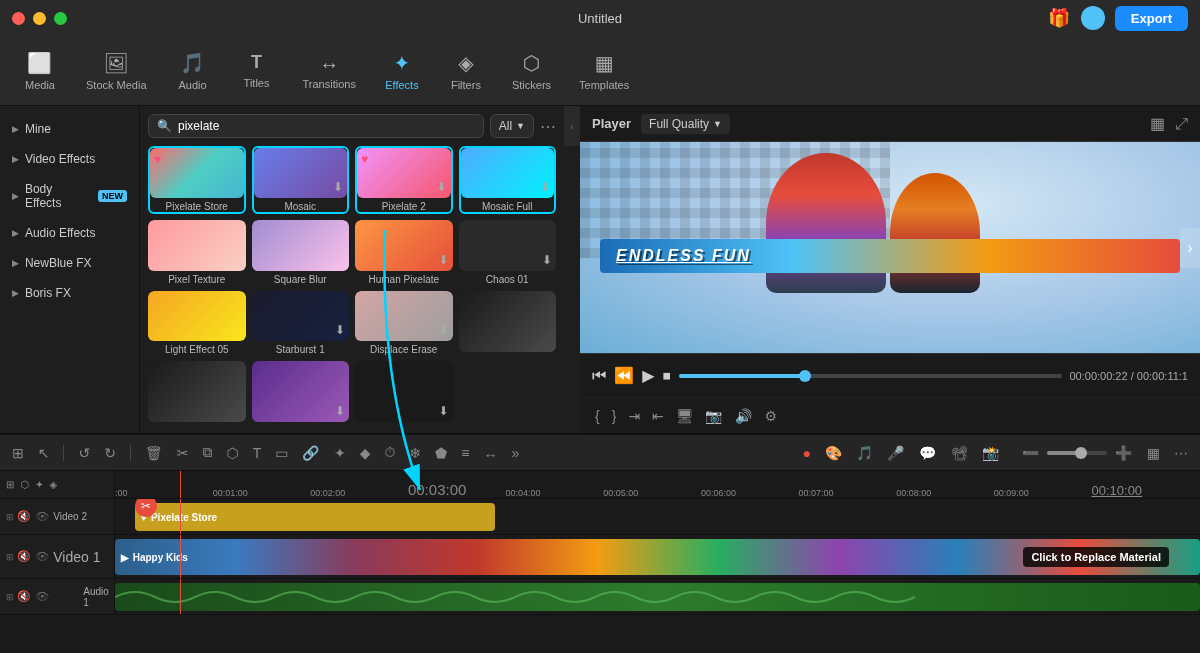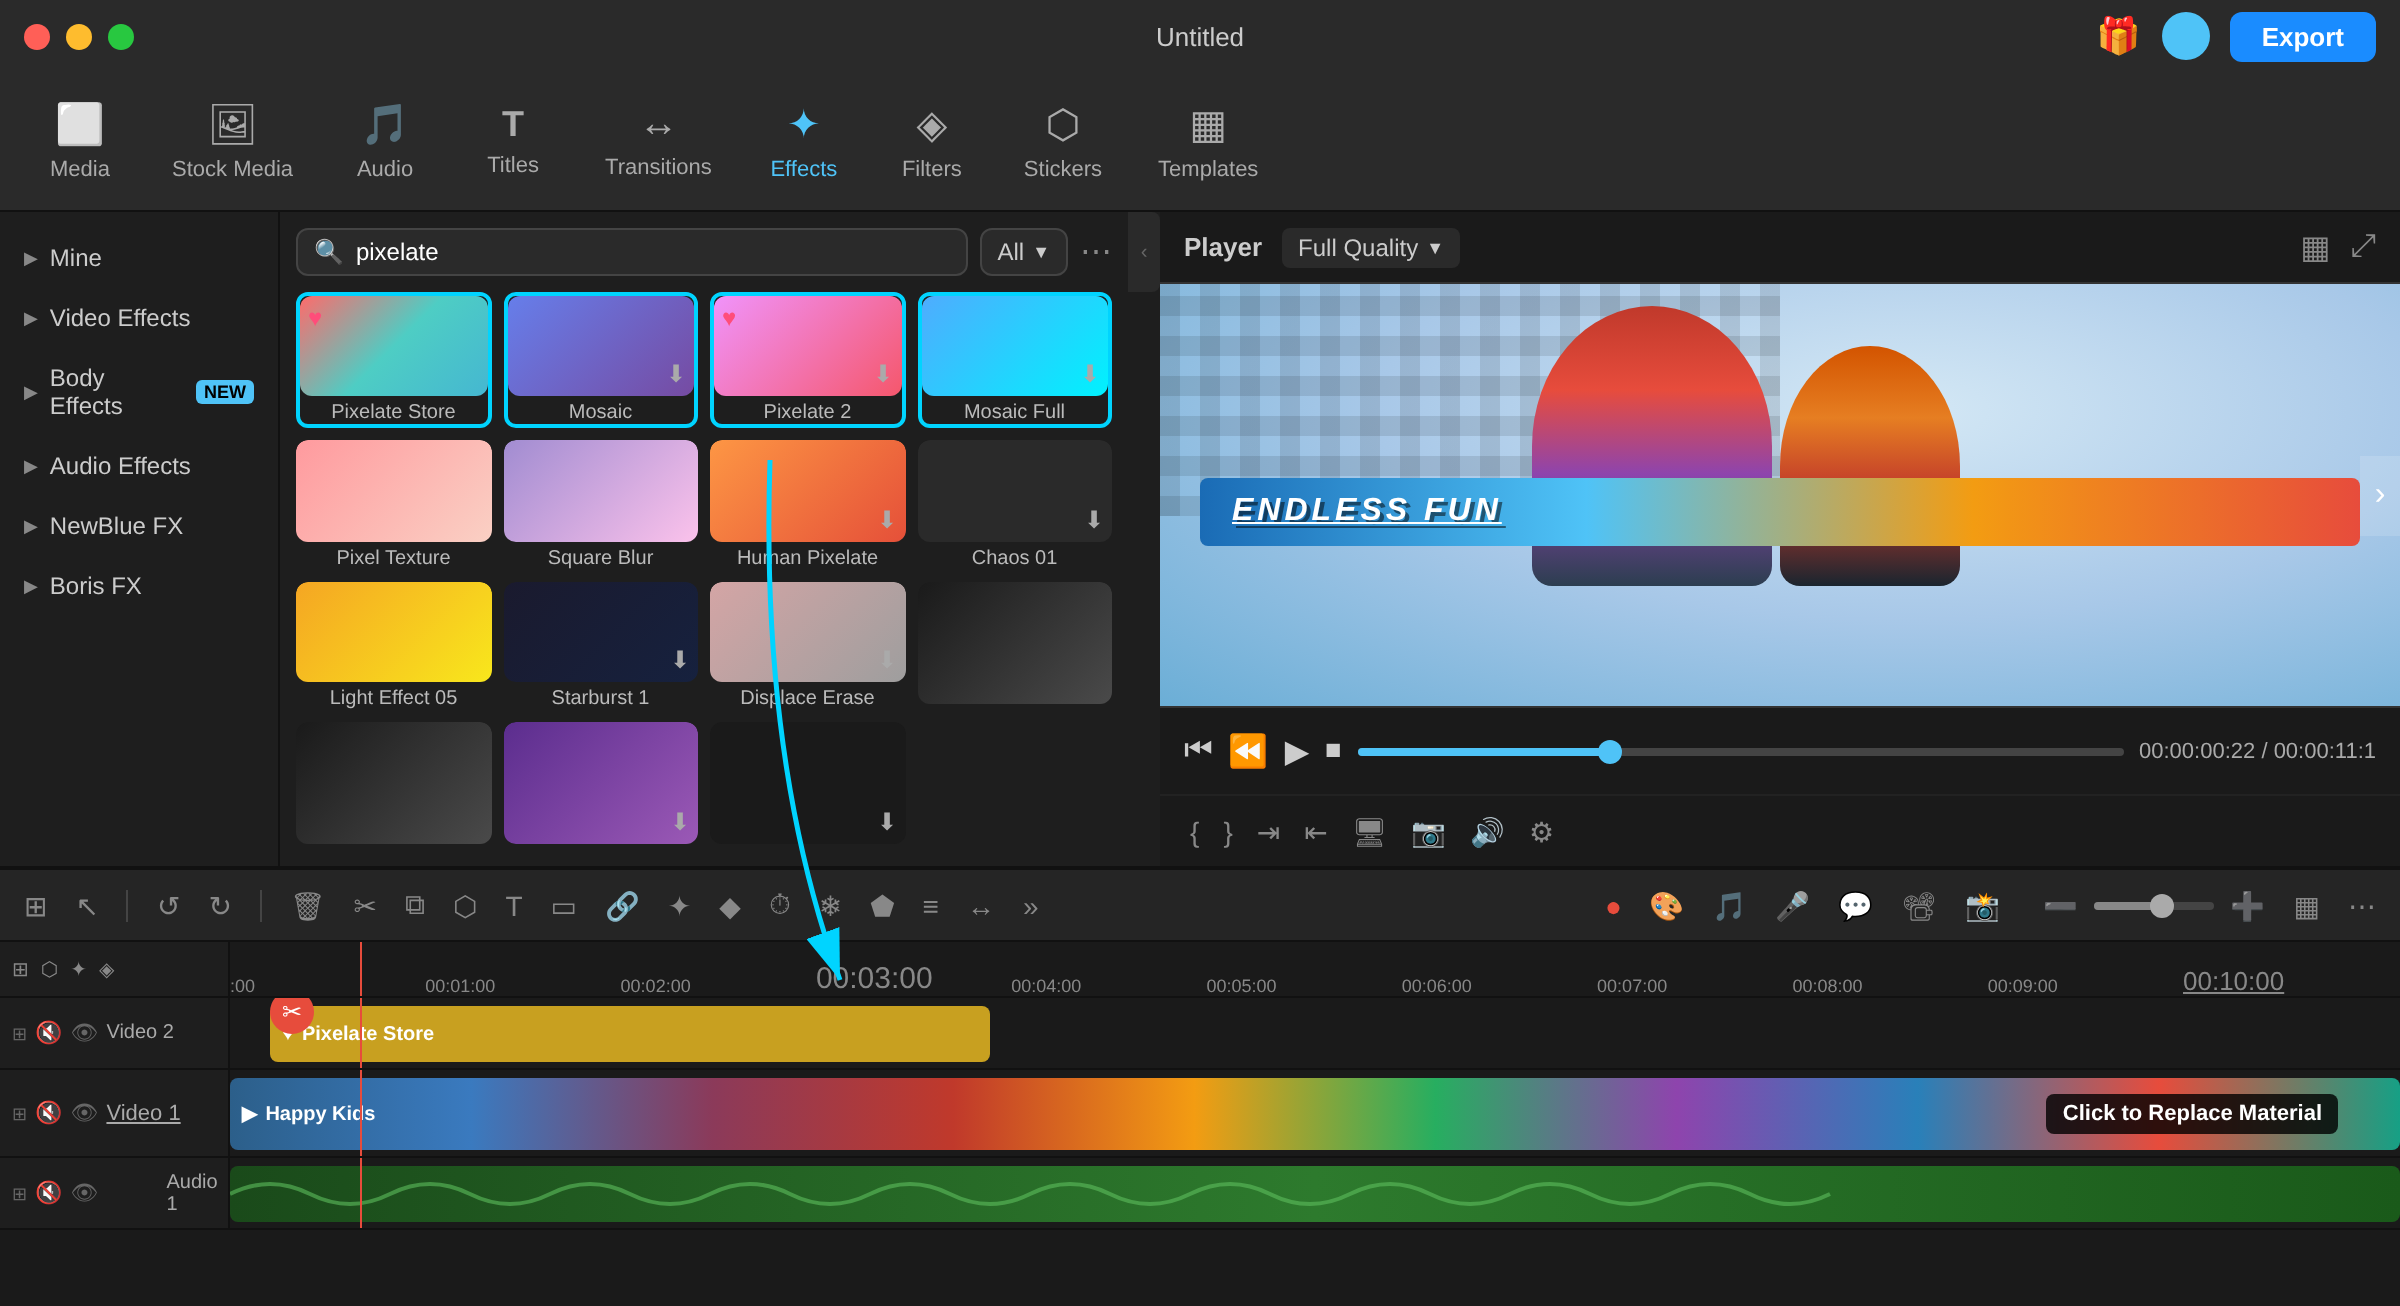--- a/index.html
+++ b/index.html
@@ -851,21 +851,21 @@
 
           <div style="position:absolute;left:6%;top:0;bottom:0;width:1px;background:#e74c3c;z-index:5;"></div>
         </div>
       </div>
 
       <div class="track-row" style="height:44px;">
         <div class="track-header">
           <span class="track-num">⊞</span>
           <span class="track-icon-btn">🔇</span>
           <span class="track-icon-btn">👁</span>
-          <span style="font-size:11px;color:#aaa;text-decoration:underline;">Video 1</span>
+          <span style="font-size:14px;color:#aaa;">Video 1</span>
         </div>
         <div class="track-content" style="position:relative;">
 
           <div style="position:absolute;top:4px;left:0;right:0;height:36px;background:linear-gradient(90deg,#2c5f8a,#3a7abf,#8b3a5a,#c0392b,#f39c12,#27ae60,#8e44ad,#2980b9,#e74c3c,#16a085);border-radius:4px;display:flex;align-items:center;padding:0 6px;font-size:10px;color:#fff;font-weight:600;overflow:hidden;">
             <span style="margin-right:4px;">▶</span>
             <span>Happy Kids</span>
             <div class="replace-tooltip">
               <span>Click to Replace Material</span>
             </div>
           </div>

